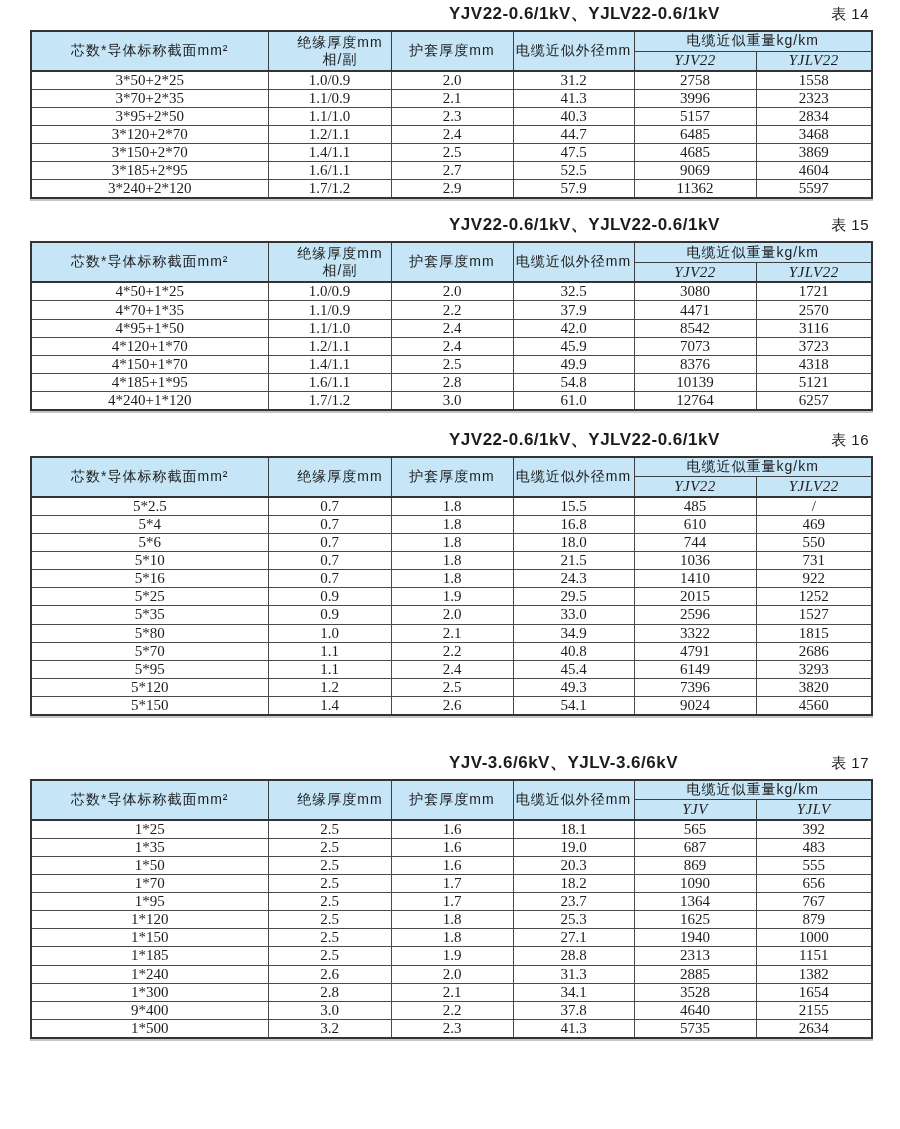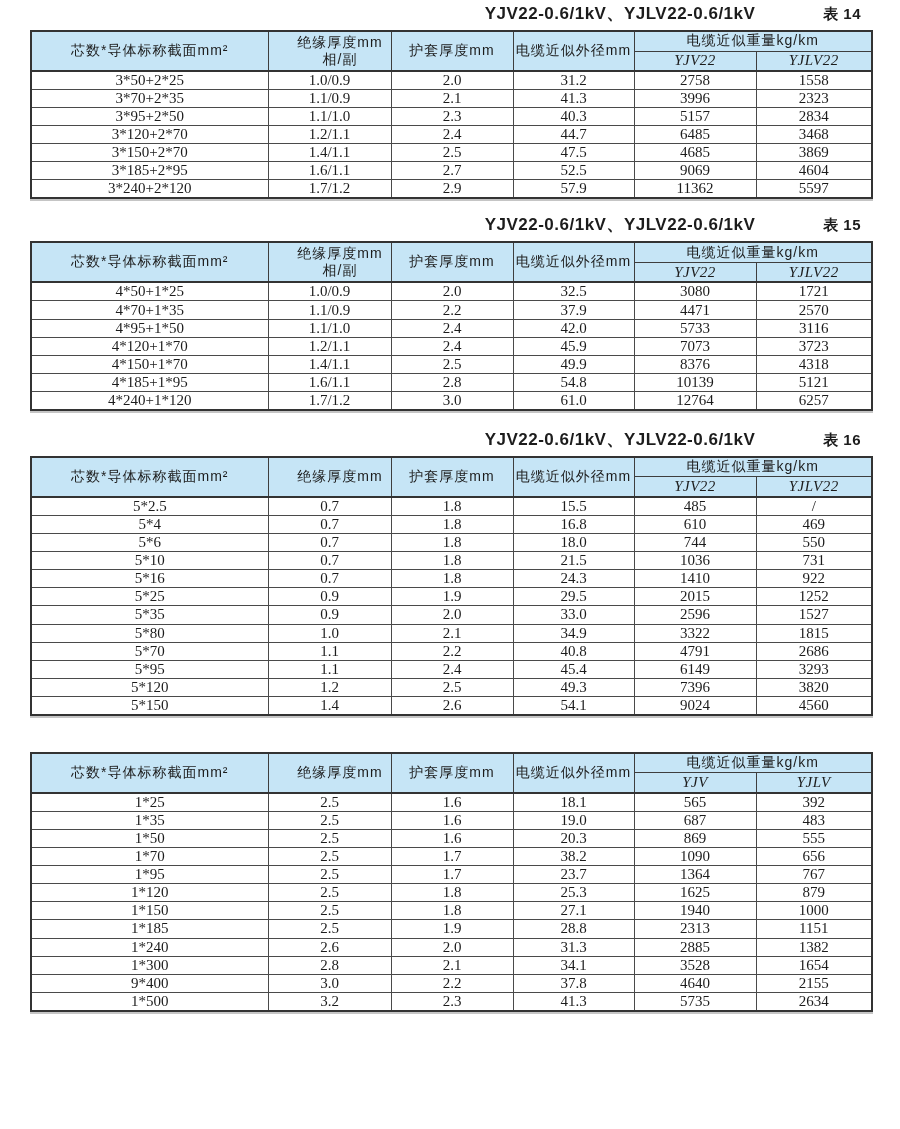--- a/index.html
+++ b/index.html
@@ -20,29 +20,28 @@
     position: relative;
     height: 22px; line-height: 22px;
     margin-bottom: 5px;
     font-size: 17px;
     font-weight: bold;
     letter-spacing: 0.5px;
     white-space: nowrap;
   }
   .title-text {
     display: block;
-    text-align: center;
     padding-left: 419px;
     padding-right: 80px;
   }
   .table-no {
     position: absolute;
-    right: 10px; top: 0;
+    right: 2px; top: 0;
     font-size: 15px;
-    font-weight: bold;
+    font-weight: normal;
   }
   table.spec {
     width: 841px;
     table-layout: fixed;
     border-collapse: collapse;
     border: 2.2px solid #333333;
     box-shadow: 0 2px 0 rgba(90,90,90,0.35);
   }
   col.c1 { width: 237px; }
   col.c2 { width: 123px; }
@@ -220,21 +219,21 @@
           <td>2.2</td>
           <td>37.9</td>
           <td>4471</td>
           <td>2570</td>
         </tr>
         <tr>
           <td>4*95+1*50</td>
           <td>1.1/1.0</td>
           <td>2.4</td>
           <td>42.0</td>
-          <td>5733</td>
+          <td>8542</td>
           <td>3116</td>
         </tr>
         <tr>
           <td>4*120+1*70</td>
           <td>1.2/1.1</td>
           <td>2.4</td>
           <td>45.9</td>
           <td>7073</td>
           <td>3723</td>
         </tr>
@@ -391,20 +390,24 @@
           <td>2.6</td>
           <td>54.1</td>
           <td>9024</td>
           <td>4560</td>
         </tr>
       </tbody>
   </table>
 </div>
 
 <div class="section s4">
+  <div class="section-title">
+    <span class="title-text">YJV-3.6/6kV、YJLV-3.6/6kV</span>
+    <span class="table-no">表 17</span>
+  </div>
   <table class="spec">
     <colgroup>
         <col class="c1">
         <col class="c2">
         <col class="c3">
         <col class="c4">
         <col class="c5">
         <col class="c6">
       </colgroup>
     <thead>
@@ -445,21 +448,21 @@
           <td>2.5</td>
           <td>1.6</td>
           <td>20.3</td>
           <td>869</td>
           <td>555</td>
         </tr>
         <tr>
           <td>1*70</td>
           <td>2.5</td>
           <td>1.7</td>
-          <td>38.2</td>
+          <td>18.2</td>
           <td>1090</td>
           <td>656</td>
         </tr>
         <tr>
           <td>1*95</td>
           <td>2.5</td>
           <td>1.7</td>
           <td>23.7</td>
           <td>1364</td>
           <td>767</td>

